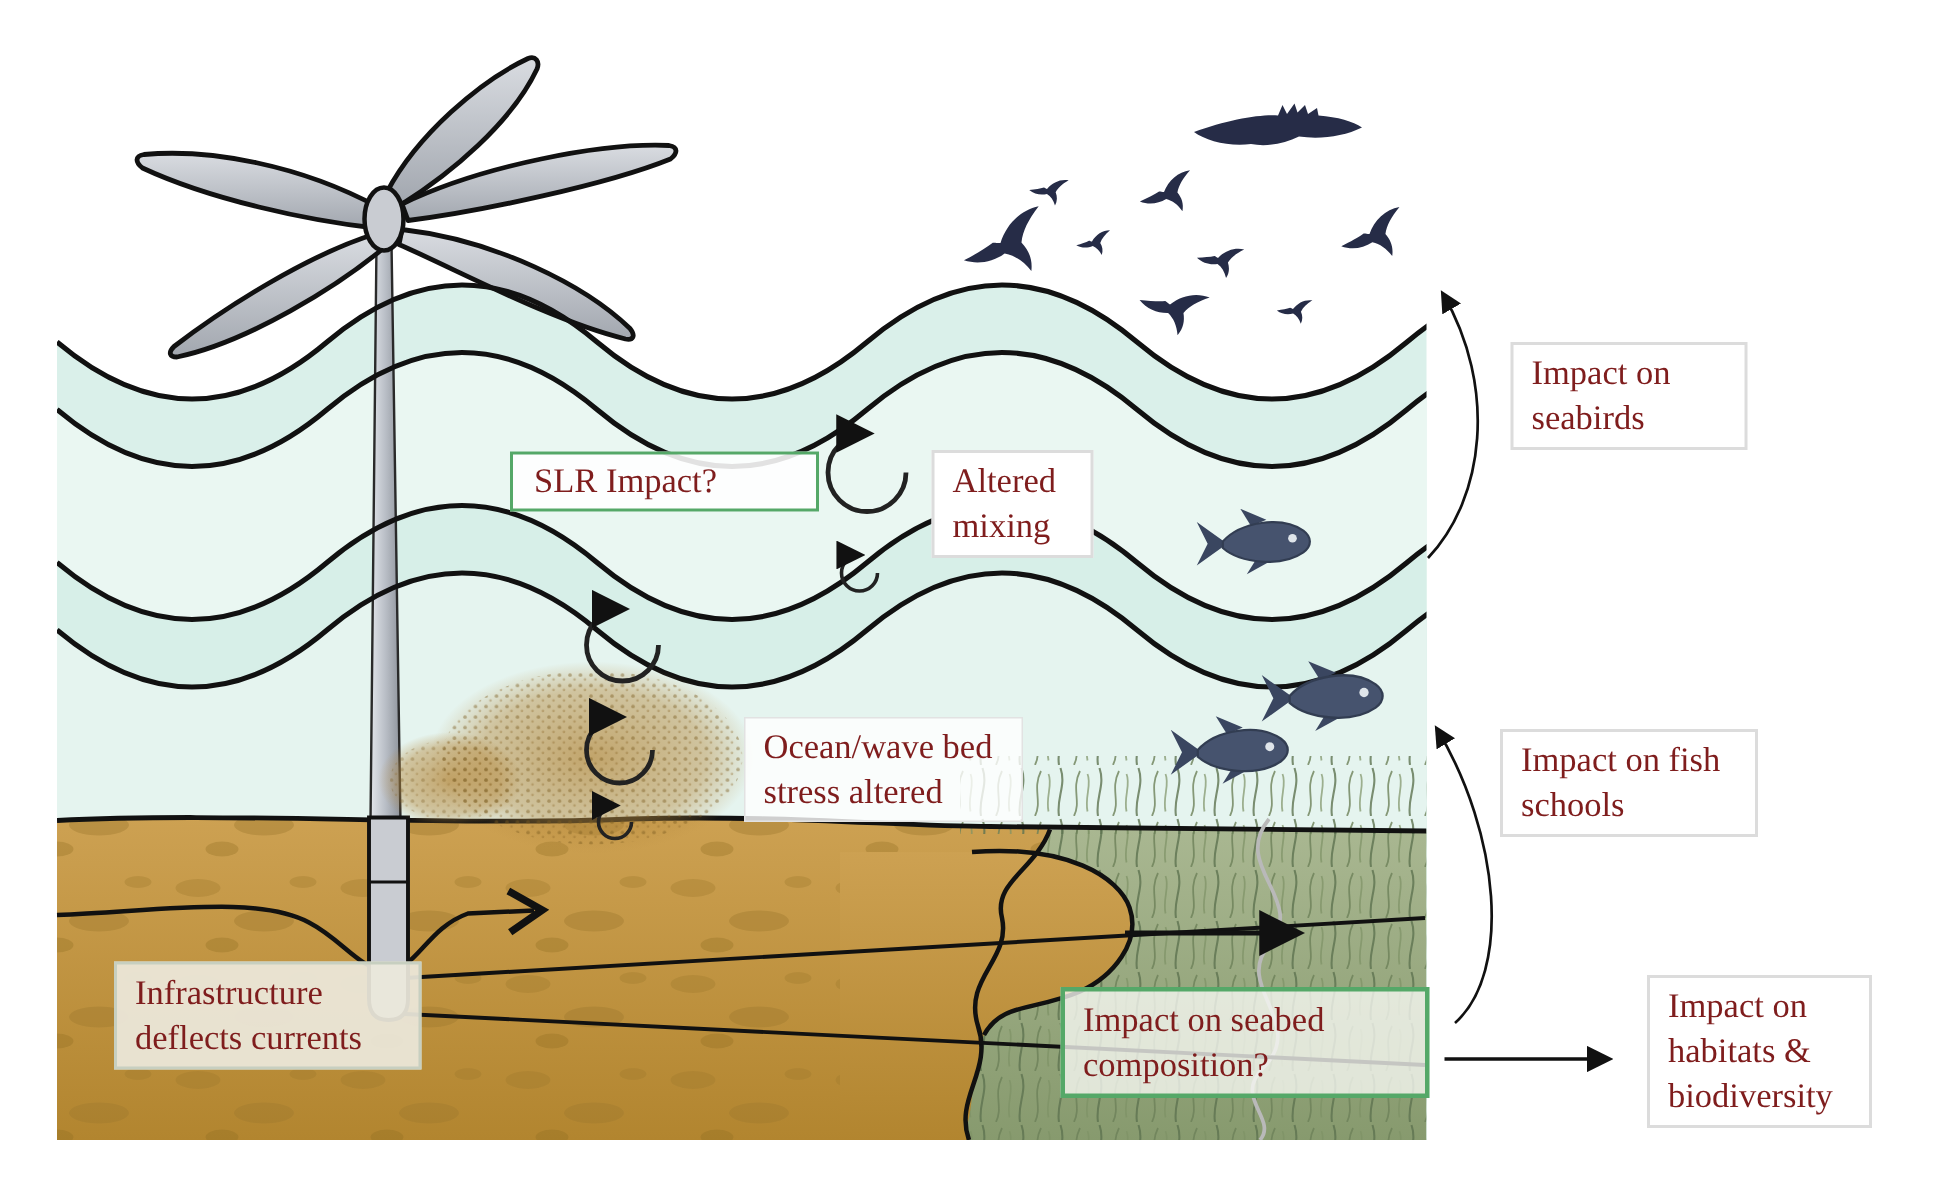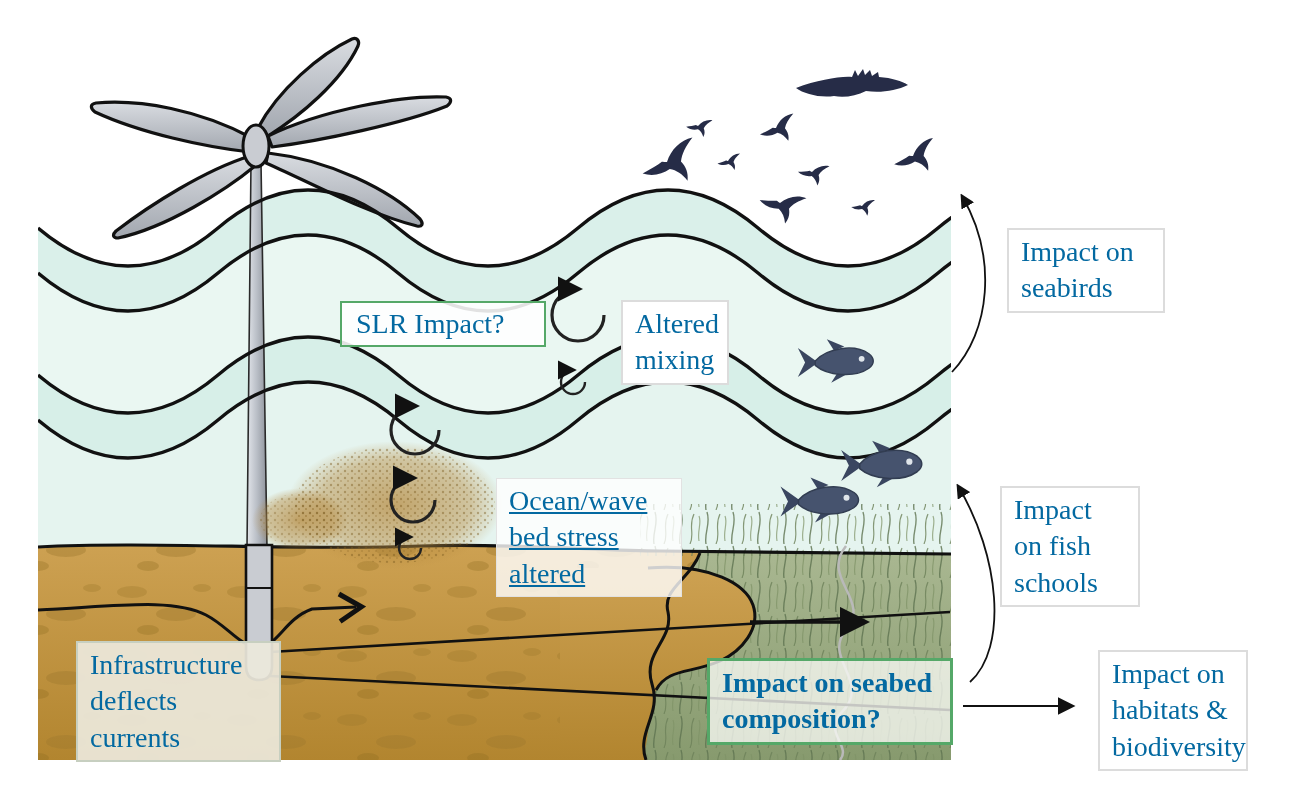--- a/index.html
+++ b/index.html
@@ -1,31 +1,31 @@
 <!DOCTYPE html>
 <html><head>
 <meta charset="utf-8">
 <style>
   html,body{margin:0;padding:0;background:#fff;}
   #stage{position:relative;width:1294px;height:798px;background:#fff;overflow:hidden;
          font-family:"Liberation Serif", serif;}
   #art{position:absolute;left:0;top:0;}
-  .box{position:absolute;box-sizing:border-box;color:#0369a1;font-size:28px;line-height:1.3;
+  .box{position:absolute;box-sizing:border-box;color:#7f1d1d;font-size:23px;line-height:1.3;
        padding:4px 12px;}
   .b-green{border:2px solid #55a868;background:rgba(255,255,255,.88);}
   .b-gray{border:2px solid #dcdcdc;background:#ffffff;}
-  .b-plain{border:1px solid #e2e2e2;background:rgba(255,255,255,.80);text-decoration:underline;}
+  .b-plain{border:1px solid #e2e2e2;background:rgba(255,255,255,.80);}
   .b-tan{border:2px solid #c7cfc0;background:rgba(236,232,220,.93);margin-left:36px;}
   #lbl-slr{left:340px;top:301px;width:206px;padding:3px 14px;}
   #lbl-mixing{left:621px;top:300px;width:108px;}
   #lbl-ocean{left:496px;top:478px;width:186px;}
   #lbl-infra{left:40px;top:641px;width:205px;}
-  #lbl-seabedcomp{left:707px;top:658px;width:246px;border-width:3px;background:rgba(248,250,245,.78);font-weight:bold;}
+  #lbl-seabedcomp{left:707px;top:658px;width:246px;border-width:3px;background:rgba(248,250,245,.78);}
   #lbl-seabirds{left:1007px;top:228px;width:158px;}
-  #lbl-fish{left:1000px;top:486px;width:140px;}
+  #lbl-fish{left:1000px;top:486px;width:172px;}
   #lbl-habitats{left:1098px;top:650px;width:150px;}
 </style>
 </head>
 <body>
 
 <div id="stage">
 
 <svg id="art" width="1294" height="798" viewBox="0 0 1294 798">
   <defs>
     <clipPath id="seaClip">

